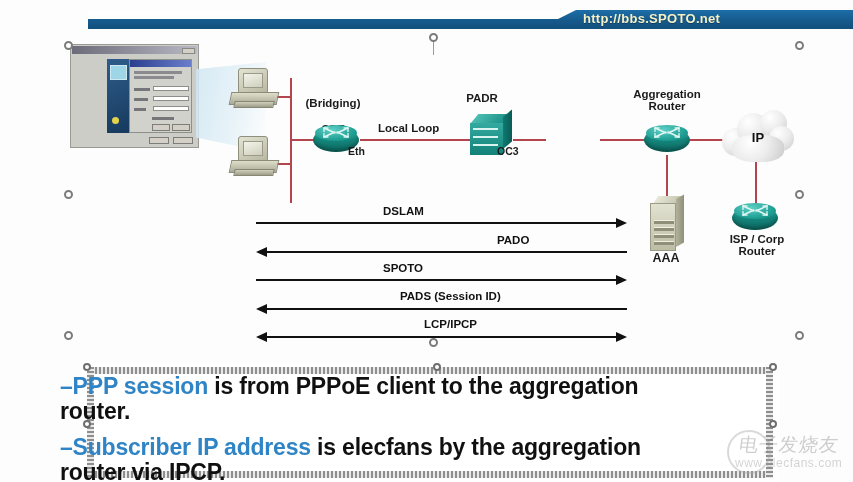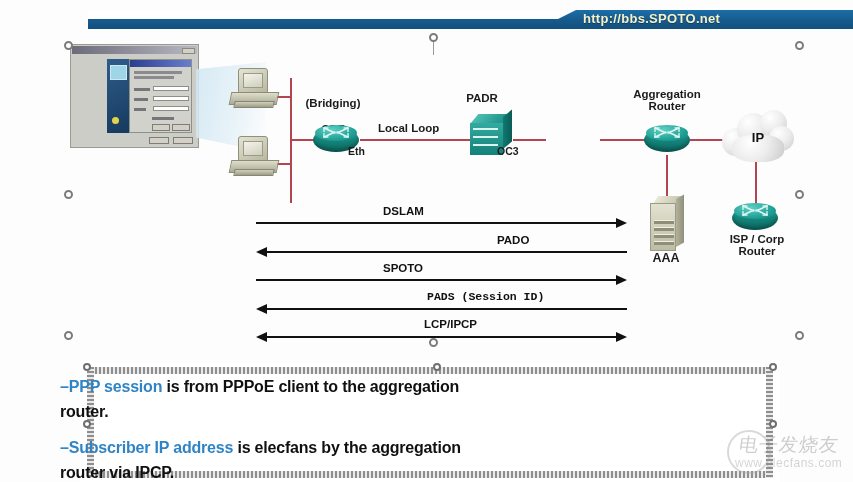--- a/index.html
+++ b/index.html
@@ -225,21 +225,21 @@
   .hatch-t,.hatch-b{position:absolute;height:7px;left:0;right:0;
     background:repeating-linear-gradient(90deg,#8e8e8e 0 2px,#e9e9e9 2px 4px);}
   .hatch-l,.hatch-r{position:absolute;width:7px;top:0;bottom:0;
     background:repeating-linear-gradient(180deg,#8e8e8e 0 2px,#e9e9e9 2px 4px);}
   .hatch-t{top:0;} .hatch-b{bottom:0;} .hatch-l{left:0;} .hatch-r{right:0;}
   .tb-handle{
     position:absolute;width:8px;height:8px;border-radius:50%;
     border:2px solid #6f6f6f;background:#fff;box-sizing:border-box;z-index:5;
   }
   .bullet{
-    position:absolute;left:60px;font-size:16px;font-weight:bold;color:#101010;
+    position:absolute;left:60px;font-size:23px;font-weight:bold;color:#101010;
     line-height:25px;white-space:nowrap;letter-spacing:-.2px;
   }
   .hl{color:#2f84c6;}
 
   
   .watermark{
     position:absolute;right:4px;bottom:2px;width:116px;height:52px;
     opacity:.42;pointer-events:none;
   }
   .wm-cn{
@@ -452,21 +452,21 @@
   <div class="ahead-r" style="left:616px;top:218px;"></div>
 
   <div class="flowlabel" style="left:497px;top:234px;">PADO</div>
   <div class="flow" style="left:267px;top:251px;width:360px;"></div>
   <div class="ahead-l" style="left:256px;top:247px;"></div>
 
   <div class="flowlabel" style="left:383px;top:262px;">SPOTO</div>
   <div class="flow" style="left:256px;top:279px;width:360px;"></div>
   <div class="ahead-r" style="left:616px;top:275px;"></div>
 
-  <div class="flowlabel" style="left:427px;top:290px;font-family:Liberation Mono, monospace;">PADS (Session ID)</div>
+  <div class="flowlabel" style="left:400px;top:290px;">PADS (Session ID)</div>
   <div class="flow" style="left:267px;top:308px;width:360px;"></div>
   <div class="ahead-l" style="left:256px;top:304px;"></div>
 
   <div class="flowlabel" style="left:424px;top:318px;">LCP/IPCP</div>
   <div class="flow" style="left:267px;top:336px;width:349px;"></div>
   <div class="ahead-l" style="left:256px;top:332px;"></div>
   <div class="ahead-r" style="left:616px;top:332px;"></div>
 
   <div class="textbox">
     <div class="hatch-t"></div>

